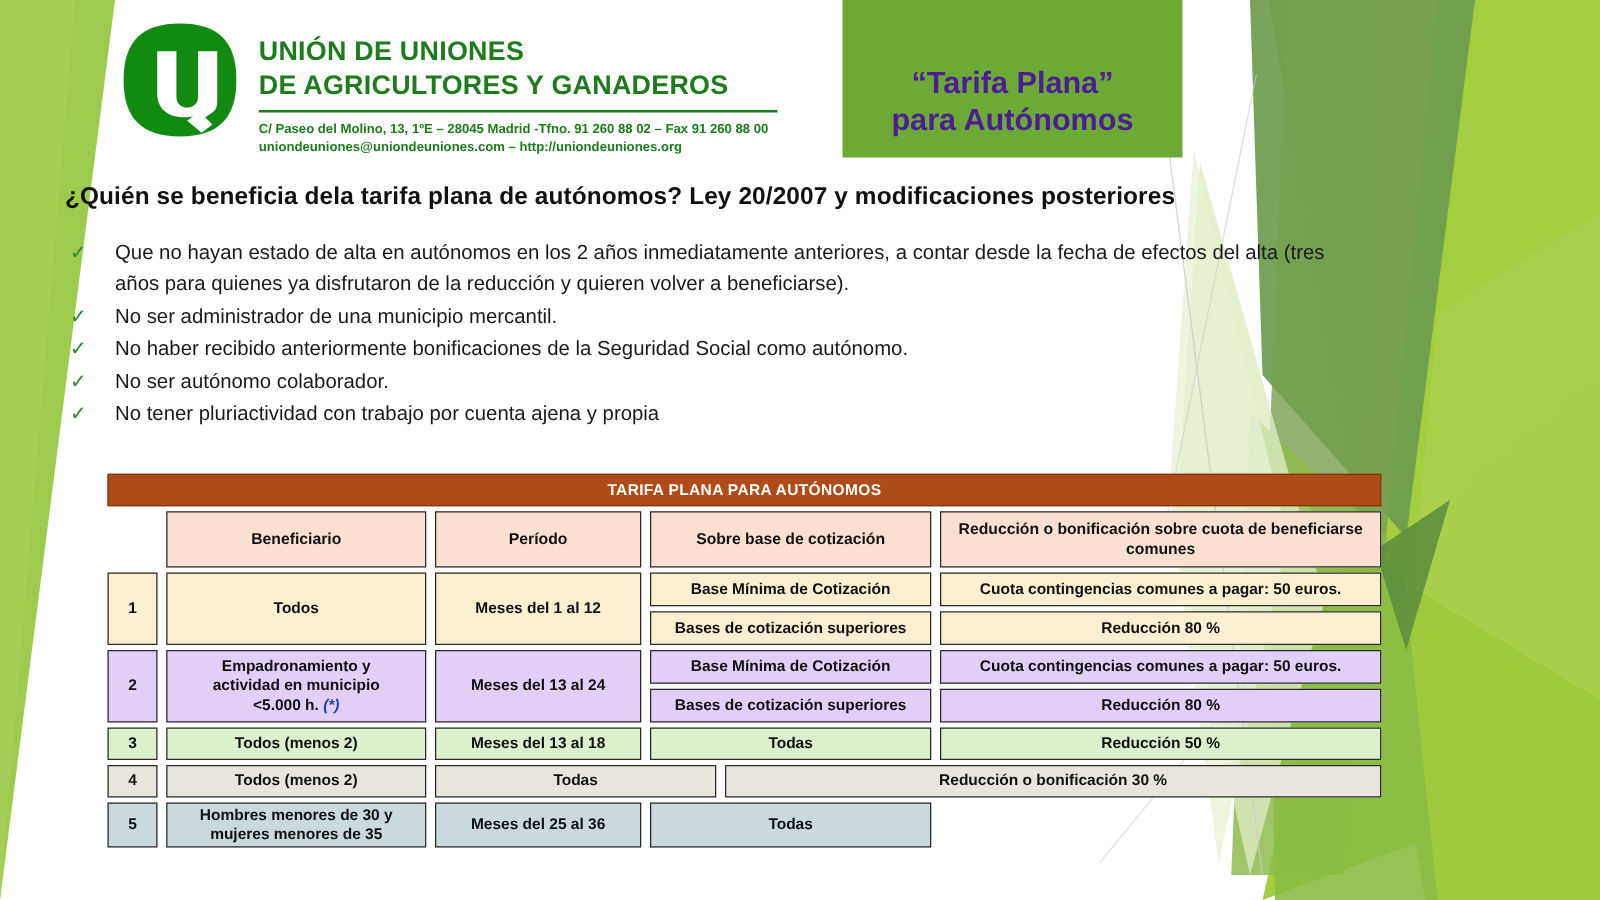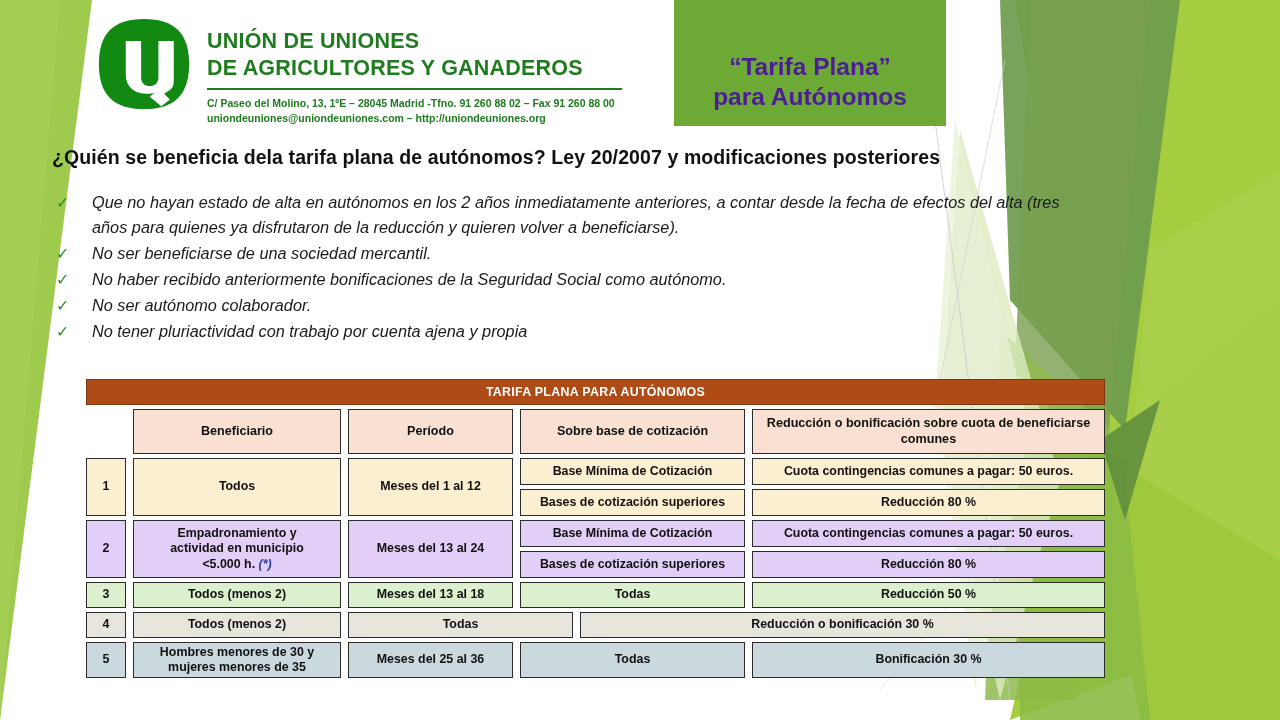--- a/index.html
+++ b/index.html
@@ -135,21 +135,20 @@
     font-size: 16px;
     line-height: 25px;
     padding-left: 4px;
   }
   .bullet-text {
     flex: 1 1 auto;
     font-family: "Liberation Sans", sans-serif;
     font-size: 16.3px;
     color: #1a1a1a;
     line-height: 25px;
-    font-style: italic;
   }
 
   
   .table-wrap {
     position: absolute;
     left: 86px; top: 345px;
     width: 1019px;
     z-index: 3;
     margin-top: 34px;
   }
@@ -296,21 +295,21 @@
 
   <div class="question">¿Quién se beneficia dela tarifa plana de autónomos? Ley 20/2007 y modificaciones posteriores</div>
 
   <div class="bullets">
     <div class="bullet-row">
       <span class="check-icon">✓</span>
       <span class="bullet-text">Que no hayan estado de alta en autónomos en los 2 años inmediatamente anteriores, a contar desde la fecha de efectos del alta (tres años para quienes ya disfrutaron de la reducción y quieren volver a beneficiarse).</span>
     </div>
     <div class="bullet-row">
       <span class="check-icon">✓</span>
-      <span class="bullet-text">No ser beneficiarse de una sociedad mercantil.</span>
+      <span class="bullet-text">No ser administrador de una municipio mercantil.</span>
     </div>
     <div class="bullet-row">
       <span class="check-icon">✓</span>
       <span class="bullet-text">No haber recibido anteriormente bonificaciones de la Seguridad Social como autónomo.</span>
     </div>
     <div class="bullet-row">
       <span class="check-icon">✓</span>
       <span class="bullet-text">No ser autónomo colaborador.</span>
     </div>
     <div class="bullet-row">
@@ -384,19 +383,18 @@
     <div class="t-row">
       <div class="cell p-blue c-num row-h-two">5</div>
       <div class="cell p-blue c-benef row-h-two">
         <span>
           <span>Hombres menores de 30 y</span><br>
           <span>mujeres menores de 35</span>
         </span>
       </div>
       <div class="cell p-blue c-per row-h-two">Meses del 25 al 36</div>
       <div class="cell p-blue c-base row-h-two">Todas</div>
-      <div class="cell p-blue c-red row-h-two">Bonificación 30 %</div>
     </div>
 
   </div>
 
 
 </div>
 
 </body></html>

